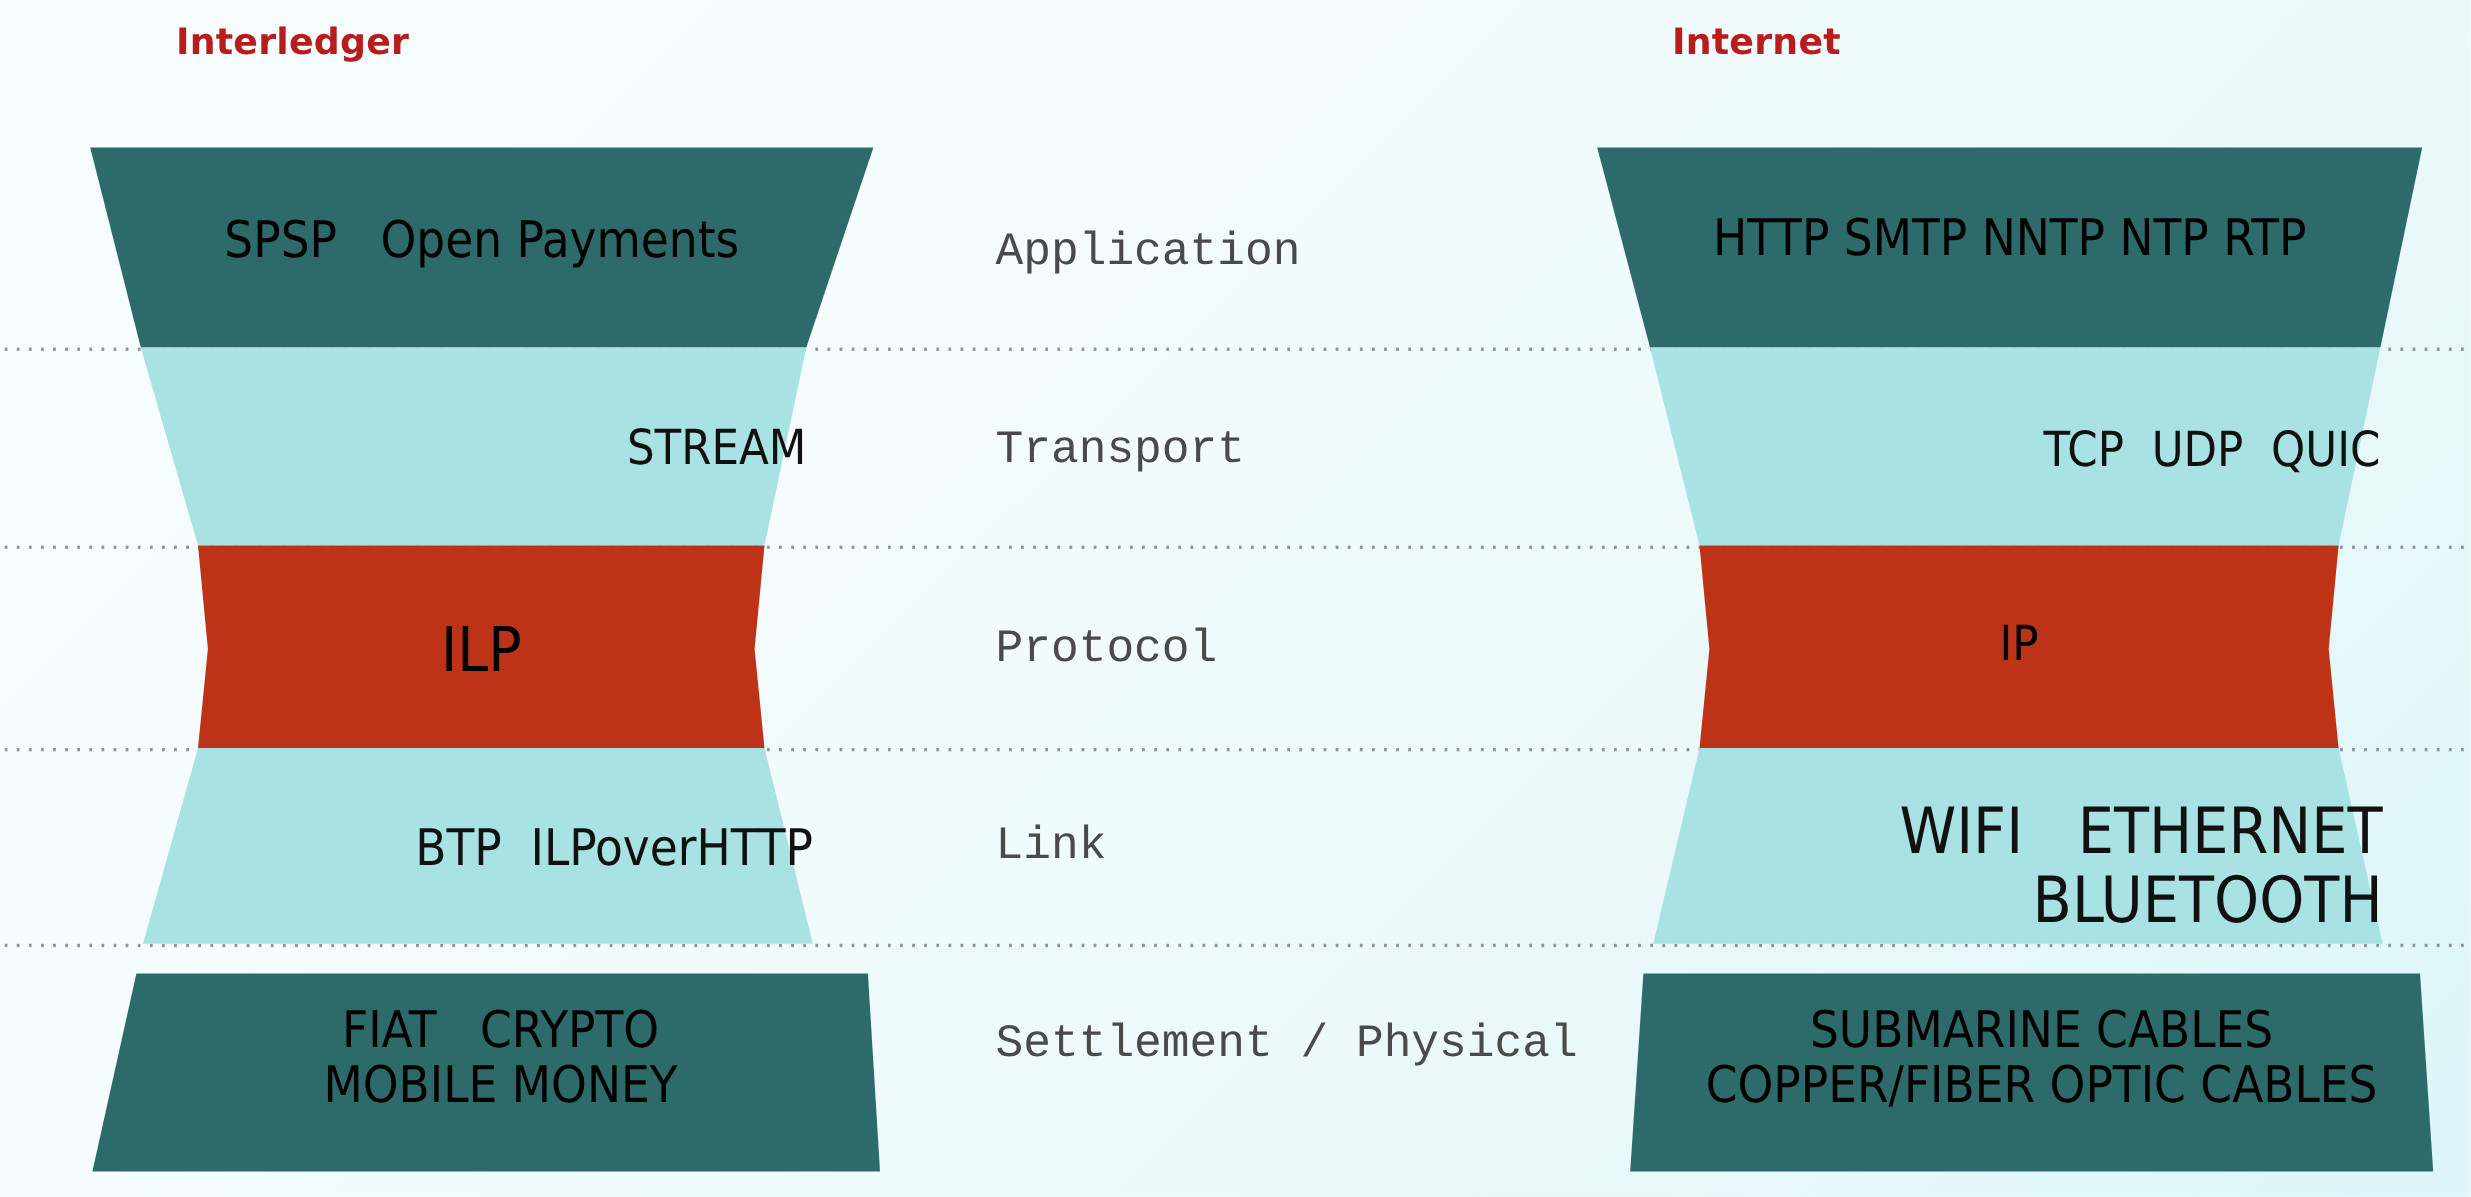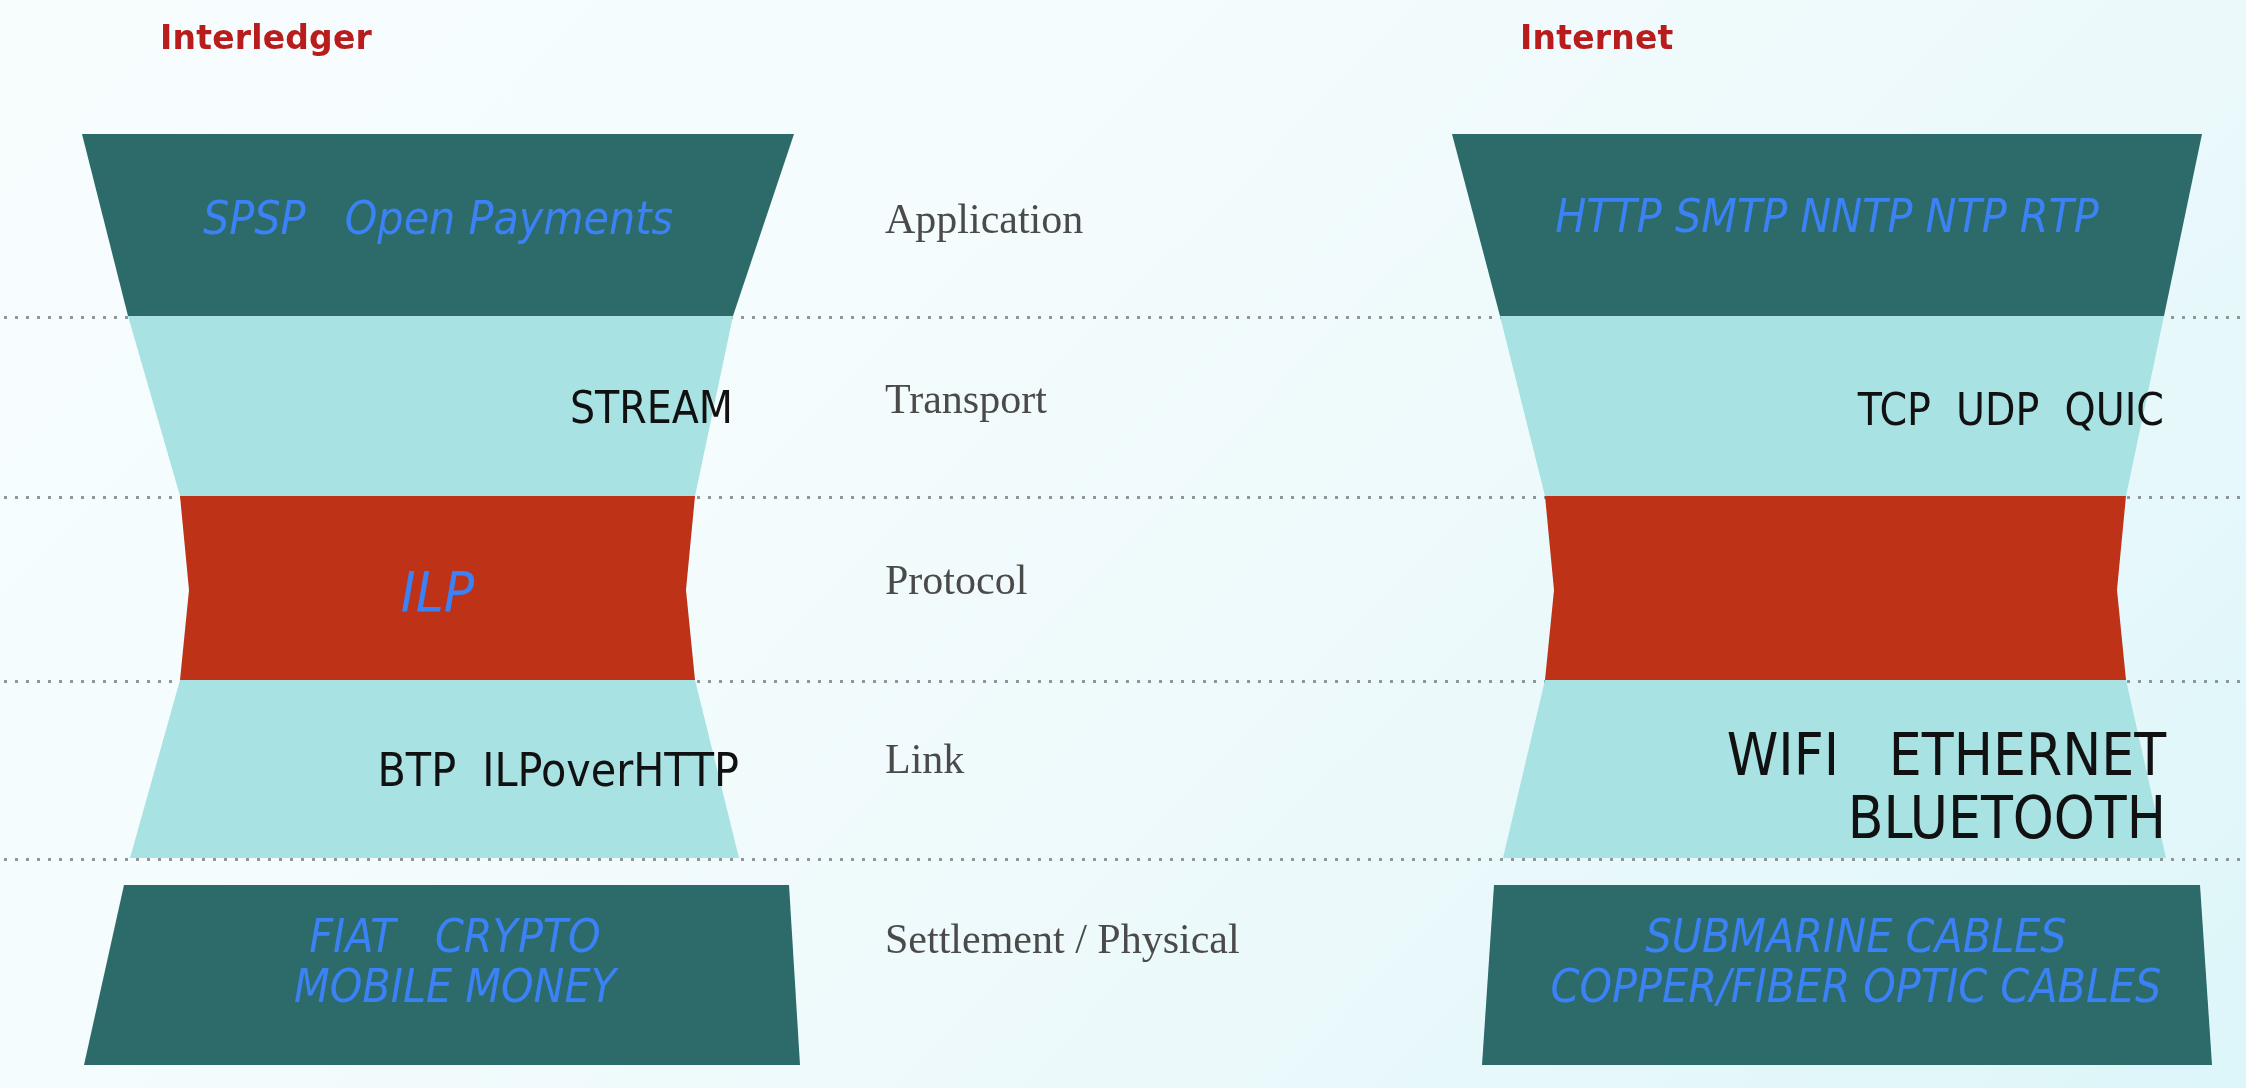--- a/index.html
+++ b/index.html
@@ -35,28 +35,28 @@
     background-position:0 50%;
   }
 
   
   .layer-label{
     position:absolute; text-align:center;
     font-family:"DejaVu Sans Condensed","DejaVu Sans","Liberation Sans",sans-serif;
     white-space:pre; line-height:1.08;
     pointer-events:none;
   }
-  .lbl-white{ color:#3b82f6;font-style:italic; }
+  .lbl-white{ color:#000000; }
   .lbl-dark { color:#111111;text-align:right; }
 
   
   .center-label{
-    position:absolute; left:885px; width:620px;
-    font-family:Liberation Serif, serif;
-    font-size:42px; color:#4a4a4a; text-align:left; white-space:nowrap;
+    position:absolute; left:905px; width:620px;
+    font-family:Liberation Mono, monospace;
+    font-size:42px; color:#4a4a4a; text-align:left; white-space:nowrap;margin-top:10px;
   }
 </style>
 </head>
 <body>
 
 <div id="stage">
 
   <div class="col-title" id="title-interledger">Interledger</div>
   <div class="col-title" id="title-internet">Internet</div>
 
@@ -102,20 +102,21 @@
 
   <div class="layer-label lbl-dark" style="left:130px; top:746px; width:609px; font-size:46px;">BTP  ILPoverHTTP</div>
 
   <div class="layer-label lbl-white" style="left:110px; top:912px; width:690px; font-size:46px;">FIAT   CRYPTO
 MOBILE MONEY</div>
 
   <div class="layer-label lbl-white" style="left:1452px; top:192px; width:750px; font-size:46px;">HTTP SMTP NNTP NTP RTP</div>
 
   <div class="layer-label lbl-dark" style="left:1500px; top:386px; width:664px; font-size:44px;">TCP  UDP  QUIC</div>
 
+  <div class="layer-label lbl-white" style="left:1545px; top:562px; width:581px; font-size:44px;">IP</div>
 
   <div class="layer-label lbl-dark" style="left:1503px; top:724px; width:663px; font-size:58px;">WIFI   ETHERNET
 BLUETOOTH</div>
 
   <div class="layer-label lbl-white" style="left:1491px; top:912px; width:730px; font-size:46px;">SUBMARINE CABLES
 COPPER/FIBER OPTIC CABLES</div>
 
 </div>
 
 </body></html>

